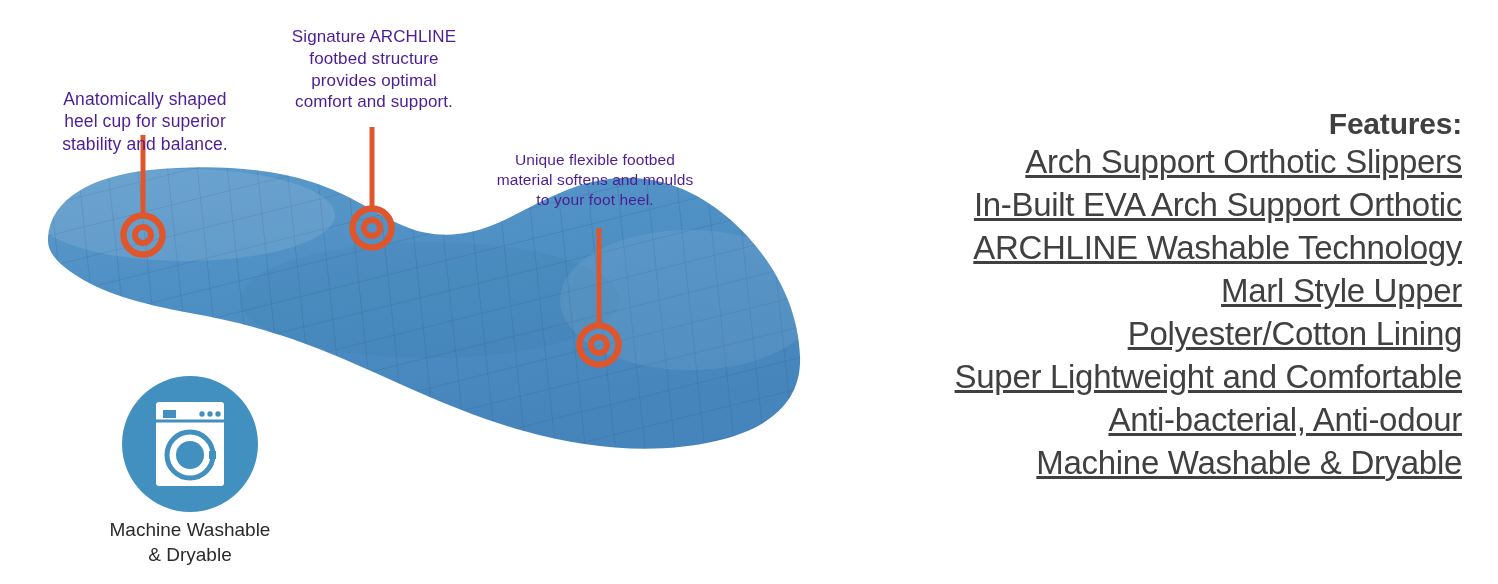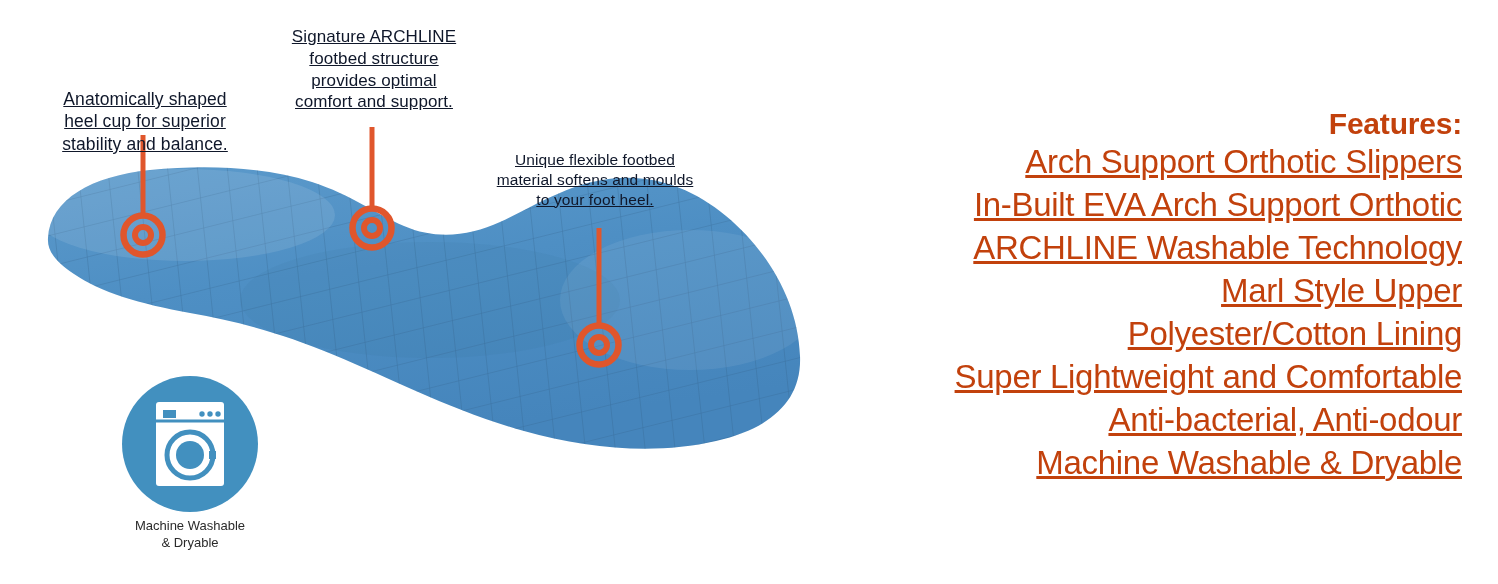--- a/index.html
+++ b/index.html
@@ -9,55 +9,54 @@
     font-family:"Liberation Sans", sans-serif;
     overflow:hidden;
     position:relative;
   }
   #stage{position:absolute;inset:0;width:1498px;height:584px;}
 
   
   .callout{
     position:absolute;
     text-align:center;
-    color:#0f172a;
+    color:#4c1d95;
     line-height:1.28;
     white-space:pre-line;
     letter-spacing:.1px;
-    text-decoration:underline;
   }
   #callout-heel{ left:40px;  top:50px;  width:210px; font-size:17.5px;margin-top:38px; }
   #callout-footbed{ left:270px; top:26px; width:208px; font-size:17px; }
   #callout-material{ left:480px; top:150px; width:230px; font-size:15.5px; }
 
   
   #wash-badge{
     position:absolute;
     left:122px; top:376px;
     width:136px;height:136px;
   }
   #wash-caption{
     position:absolute;
     left:70px; top:518px;
     width:240px;
     text-align:center;
-    font-size:13px;
+    font-size:19px;
     color:#2b2b2b;
     line-height:1.3;
     white-space:pre-line;
   }
 
   
   #features{
     position:absolute;
     right:36px;
     top:106px;
     width:640px;
     text-align:right;
-    color:#c2410c;
+    color:#404040;
   }
   #features-title{
     font-size:30px;
     font-weight:bold;
     line-height:1.18;
     letter-spacing:-.2px;
   }
   .feature-line{
     font-size:33px;
     line-height:1.3;

